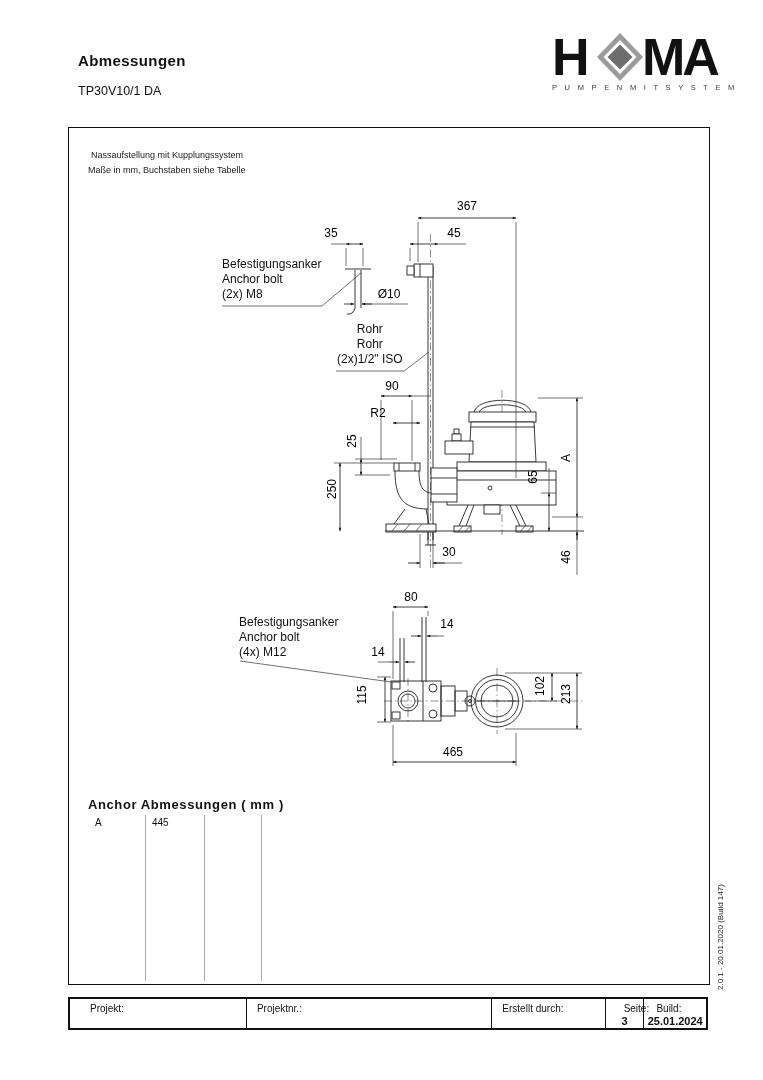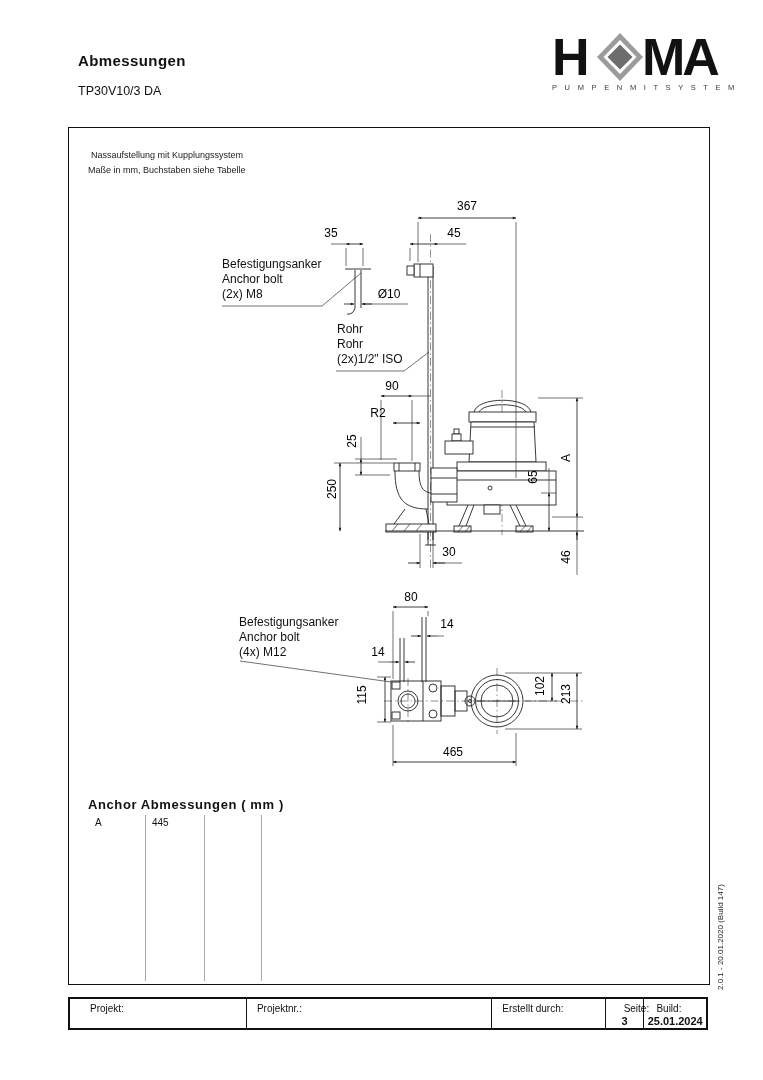--- a/index.html
+++ b/index.html
@@ -16,21 +16,21 @@
   #logo-tagline{left:552px;top:83px;width:160px;font-size:7.5px;letter-spacing:2.8px;
                 white-space:nowrap;color:#3c3c3c;}
   
   #frame{left:68px;top:127px;width:640px;height:856px;border:1.5px solid #111;}
   .note{font-size:9px;color:#222;}
   #note1{left:91px;top:150px;}
   #note2{left:88px;top:165px;}
   
   .dlabel{font-size:12px;line-height:15px;color:#111;white-space:nowrap;}
   #lbl-anchor1{left:222px;top:257px;}
-  #lbl-rail{left:337px;top:322px;}
+  #lbl-rail{left:337px;top:322px;text-align:center;}
   #lbl-anchor2{left:239px;top:615px;}
   
   .dim{position:absolute;font-size:12px;color:#000;white-space:nowrap;
        transform:translate(-50%,-50%);}
   .dim.rot{transform:translate(-50%,-50%) rotate(-90deg);}
   
   #tab-title{left:88px;top:797px;font-size:13px;font-weight:bold;letter-spacing:.6px;}
   .tabcell{font-size:10px;}
   #tab-letter{left:95px;top:817px;}
   #tab-value{left:152px;top:817px;}
@@ -50,21 +50,21 @@
   svg .pl{stroke:#222;stroke-width:.9;fill:none;}
   svg .pw{stroke:#222;stroke-width:.9;fill:#fff;}
   svg .cl{stroke:#444;stroke-width:.6;fill:none;stroke-dasharray:8 3 1.5 3;}
 </style>
 </head>
 <body>
 
 <div id="page">
 
   <div class="abs" id="title">Abmessungen</div>
-  <div class="abs" id="subtitle">TP30V10/3 DA</div>
+  <div class="abs" id="subtitle">TP30V10/1 DA</div>
 
   <div class="abs" id="logo-h">H</div>
   <svg class="abs" id="logo-diamond" width="46" height="48" viewBox="0 0 46 48">
     <polygon points="23,0 46,24 23,48 0,24" fill="#9b9b9b"></polygon>
     <polygon points="23,7 39.5,24 23,41 6.5,24" fill="#ffffff"></polygon>
     <polygon points="23,11.5 35.5,24 23,36.5 10.5,24" fill="#6d6d6d"></polygon>
   </svg>
   <div class="abs" id="logo-ma">MA</div>
   <div class="abs" id="logo-tagline">P U M P E N   M I T   S Y S T E M</div>
 

